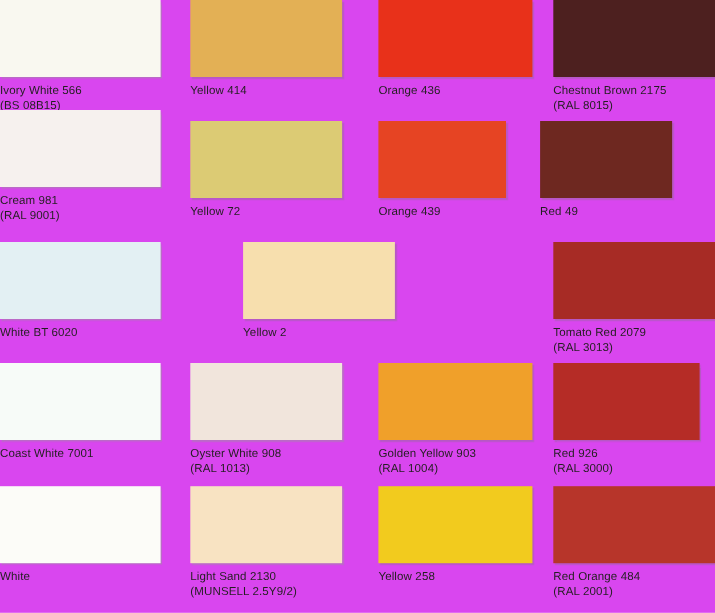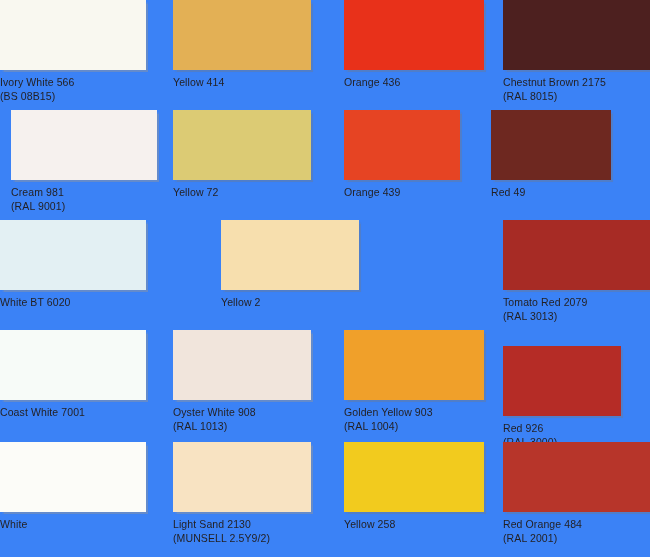--- a/index.html
+++ b/index.html
@@ -11,21 +11,21 @@
     width: 650px;
     height: 557px;
     background: #fdfdfb;
     font-family: "Liberation Sans", sans-serif;
     overflow: hidden;
   }
   #chart {
     position: relative;
     width: 650px;
     height: 557px;
-    background: #3b82f6;
+    background: #d946ef;
   }
   .swatch-cell {
     position: absolute;
     box-sizing: border-box;
   }
   .swatch-chip {
     position: relative;
     box-sizing: border-box;
     width: 100%;
     height: 70px;
@@ -67,21 +67,21 @@
     <div class="swatch-cell" style="left: 344px; top: 0px; width: 140px;">
     <div class="swatch-chip" title="Orange 436" style="background: rgb(232, 49, 26);"></div>
     <div class="swatch-label">Orange 436</div>
 
   </div>
     <div class="swatch-cell" style="left: 503px; top: 0px; width: 147px;">
     <div class="swatch-chip" title="Chestnut Brown 2175" style="background: rgb(77, 32, 31);"></div>
     <div class="swatch-label">Chestnut Brown 2175</div>
     <div class="swatch-sub">(RAL 8015)</div>
   </div>
-    <div class="swatch-cell" style="left: 0px; top: 110px; width: 146px; margin-left: 11px;">
+    <div class="swatch-cell" style="left: 0px; top: 100px; width: 146px;">
     <div class="swatch-chip pale" title="Cream 981" style="background: rgb(246, 241, 238);"></div>
     <div class="swatch-label">Cream 981</div>
     <div class="swatch-sub">(RAL 9001)</div>
   </div>
     <div class="swatch-cell" style="left: 173px; top: 110px; width: 138px;">
     <div class="swatch-chip" title="Yellow 72" style="background: rgb(220, 203, 116);"></div>
     <div class="swatch-label">Yellow 72</div>
 
   </div>
     <div class="swatch-cell" style="left: 344px; top: 110px; width: 116px;">
@@ -117,21 +117,21 @@
     <div class="swatch-cell" style="left: 173px; top: 330px; width: 138px;">
     <div class="swatch-chip pale" title="Oyster White 908" style="background: rgb(241, 229, 220);"></div>
     <div class="swatch-label">Oyster White 908</div>
     <div class="swatch-sub">(RAL 1013)</div>
   </div>
     <div class="swatch-cell" style="left: 344px; top: 330px; width: 140px;">
     <div class="swatch-chip" title="Golden Yellow 903" style="background: rgb(240, 160, 42);"></div>
     <div class="swatch-label">Golden Yellow 903</div>
     <div class="swatch-sub">(RAL 1004)</div>
   </div>
-    <div class="swatch-cell" style="left: 503px; top: 330px; width: 118px; margin-top: 16px;">
+    <div class="swatch-cell" style="left: 503px; top: 330px; width: 133px;">
     <div class="swatch-chip" title="Red 926" style="background: rgb(181, 44, 38);"></div>
     <div class="swatch-label">Red 926</div>
     <div class="swatch-sub">(RAL 3000)</div>
   </div>
     <div class="swatch-cell" style="left: 0px; top: 442px; width: 146px;">
     <div class="swatch-chip pale" title="White" style="background: rgb(252, 252, 248);"></div>
     <div class="swatch-label">White</div>
 
   </div>
     <div class="swatch-cell" style="left: 173px; top: 442px; width: 138px;">

